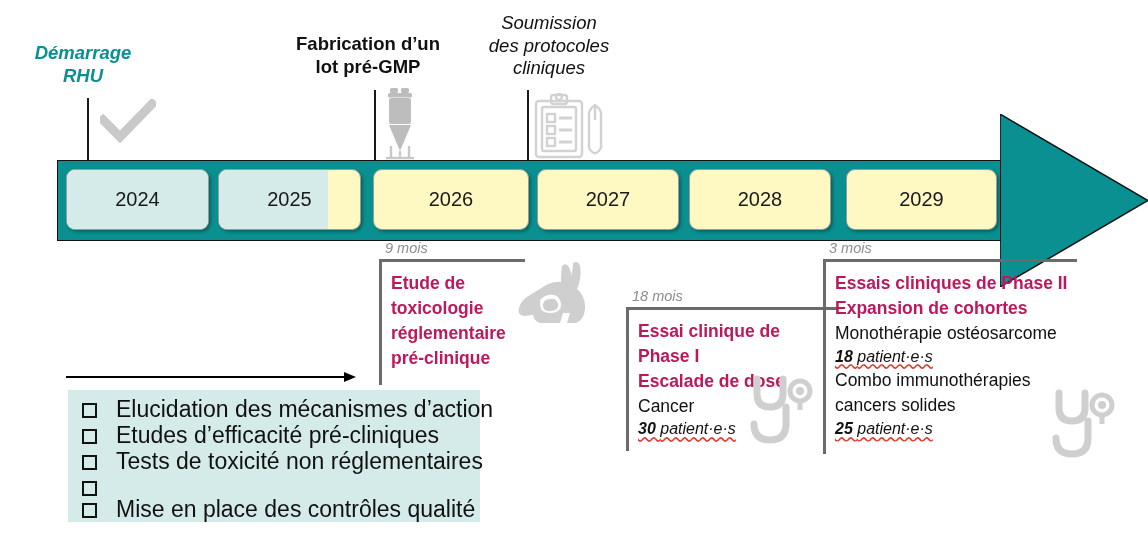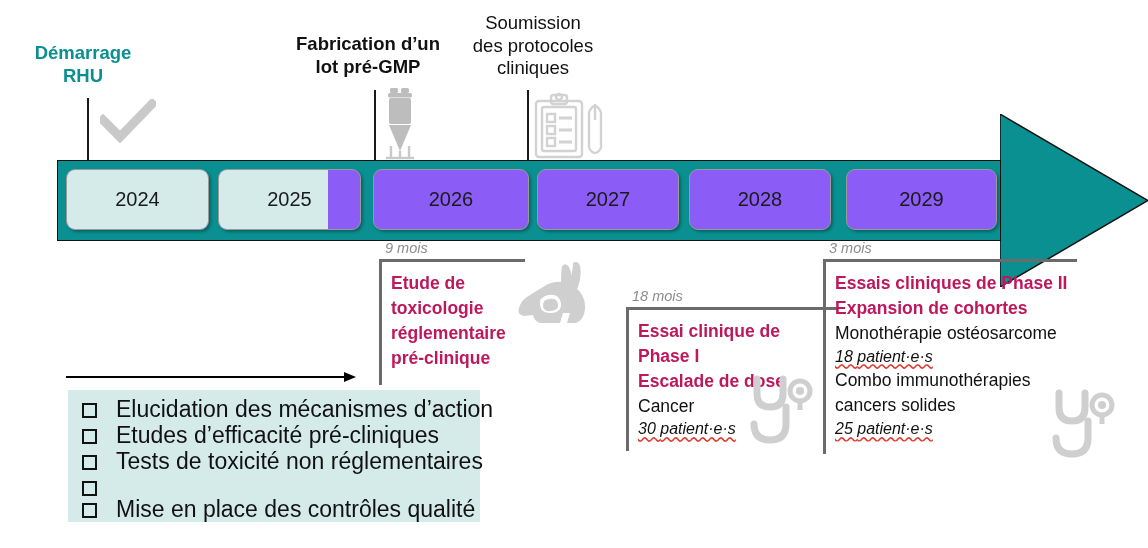--- a/index.html
+++ b/index.html
@@ -18,20 +18,21 @@
     text-align:center;
     font-size:18.5px;
     line-height:1.22;
     color:#111;
     white-space:pre-line;
   }
   .ms-label.teal{
     color:#0a8f92;
     font-weight:bold;
     font-size:18.5px;
+    font-style:italic;
   }
   .ms-stem{
     position:absolute;
     width:1.6px;
     background:#1a1a1a;
   }
 
   
   .ico{position:absolute;}
   .ico svg{display:block;}
@@ -49,21 +50,21 @@
     position:absolute;
     left:1000px; top:114px;
     width:148px; height:173px;
   }
   .yr{
     position:absolute;
     top:169px;
     height:61px;
     border:1.2px solid #9a9a9a;
     border-radius:9px;
-    background:#8b5cf6;
+    background:#fef9c3;
     box-sizing:border-box;
     box-shadow:2px 2px 3px rgba(0,0,0,.30);
     overflow:hidden;
   }
   .yr .fill{
     position:absolute;left:0;top:0;bottom:0;
     background:#d4ebe9;
   }
   .yr .lbl{
     position:relative;
@@ -110,21 +111,21 @@
     font-style:italic;
     line-height:1.42;
     color:#111;
     display:inline-block;
     text-decoration:underline;
     text-decoration-color:#e03a2f;
     text-decoration-style:wavy;
     text-decoration-skip-ink:none;
     text-underline-offset:2px;
   }
-  .wp .pat .num{text-decoration:none;}
+  .wp .pat .num{text-decoration:none;font-weight:bold;}
 
   
   #clbox{
     position:absolute;
     left:68px; top:390px;
     width:412px; height:132px;
     background:#d4ebe9;
   }
   #cllist{
     position:absolute;
@@ -176,21 +177,21 @@
         <rect x="7" y="10" width="22" height="26" rx="2"></rect>
         <path d="M7 37 L29 37 L18 63 Z"></path>
       </g>
       <g fill="none" stroke="#c9c9c9" stroke-width="2.4">
         <path d="M9 58 L9 69 M27 58 L27 69 M18 63 L18 69"></path>
         <path d="M4 70 L32 70"></path>
       </g>
     </svg>
   </div>
 
-  <div class="ms-label" style="left:460px;top:12px;width:146px;">Soumission
+  <div class="ms-label" style="left:476px;top:12px;width:146px;font-style:italic;">Soumission
 des protocoles
 cliniques</div>
   <div class="ms-stem" style="left:527px;top:90px;height:72px;"></div>
   <div class="ico" style="left:533px;top:92px;">
     <svg width="72" height="68" viewBox="0 0 72 68">
       <g fill="none" stroke="#d2d2d2" stroke-width="2.4">
         <rect x="3" y="9" width="46" height="56" rx="3"></rect>
         <rect x="9" y="15" width="34" height="44" rx="2"></rect>
         <rect x="18" y="3" width="16" height="9" rx="2.5"></rect>
         <circle cx="26" cy="5" r="3"></circle>

